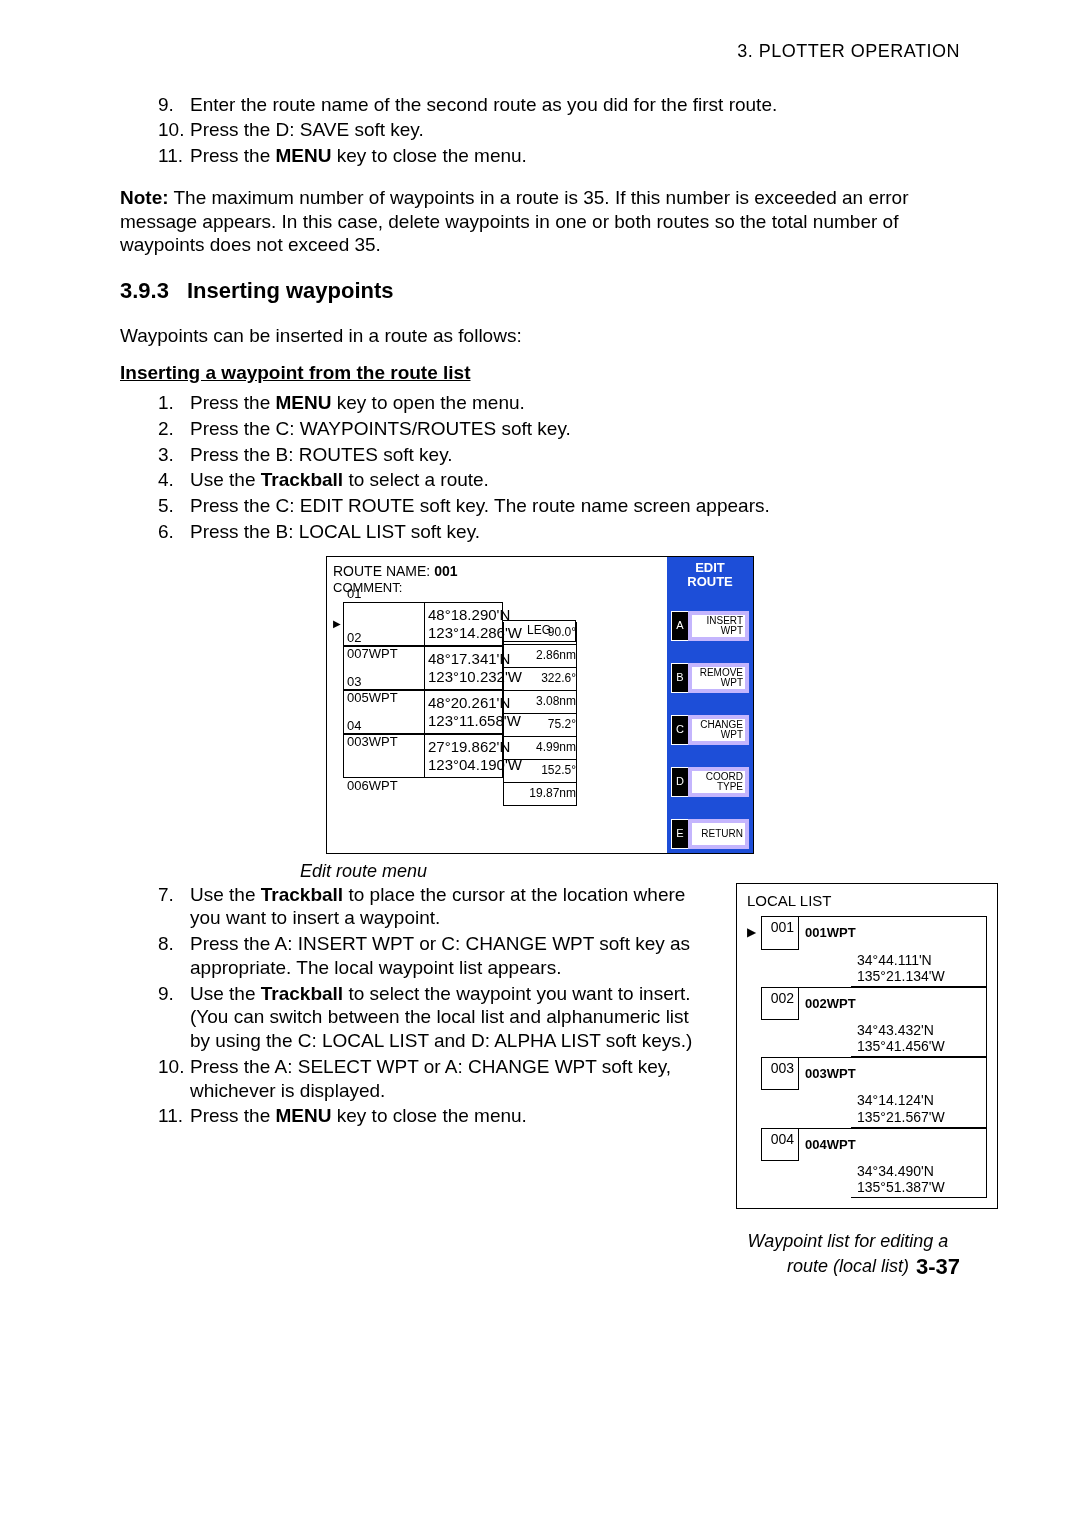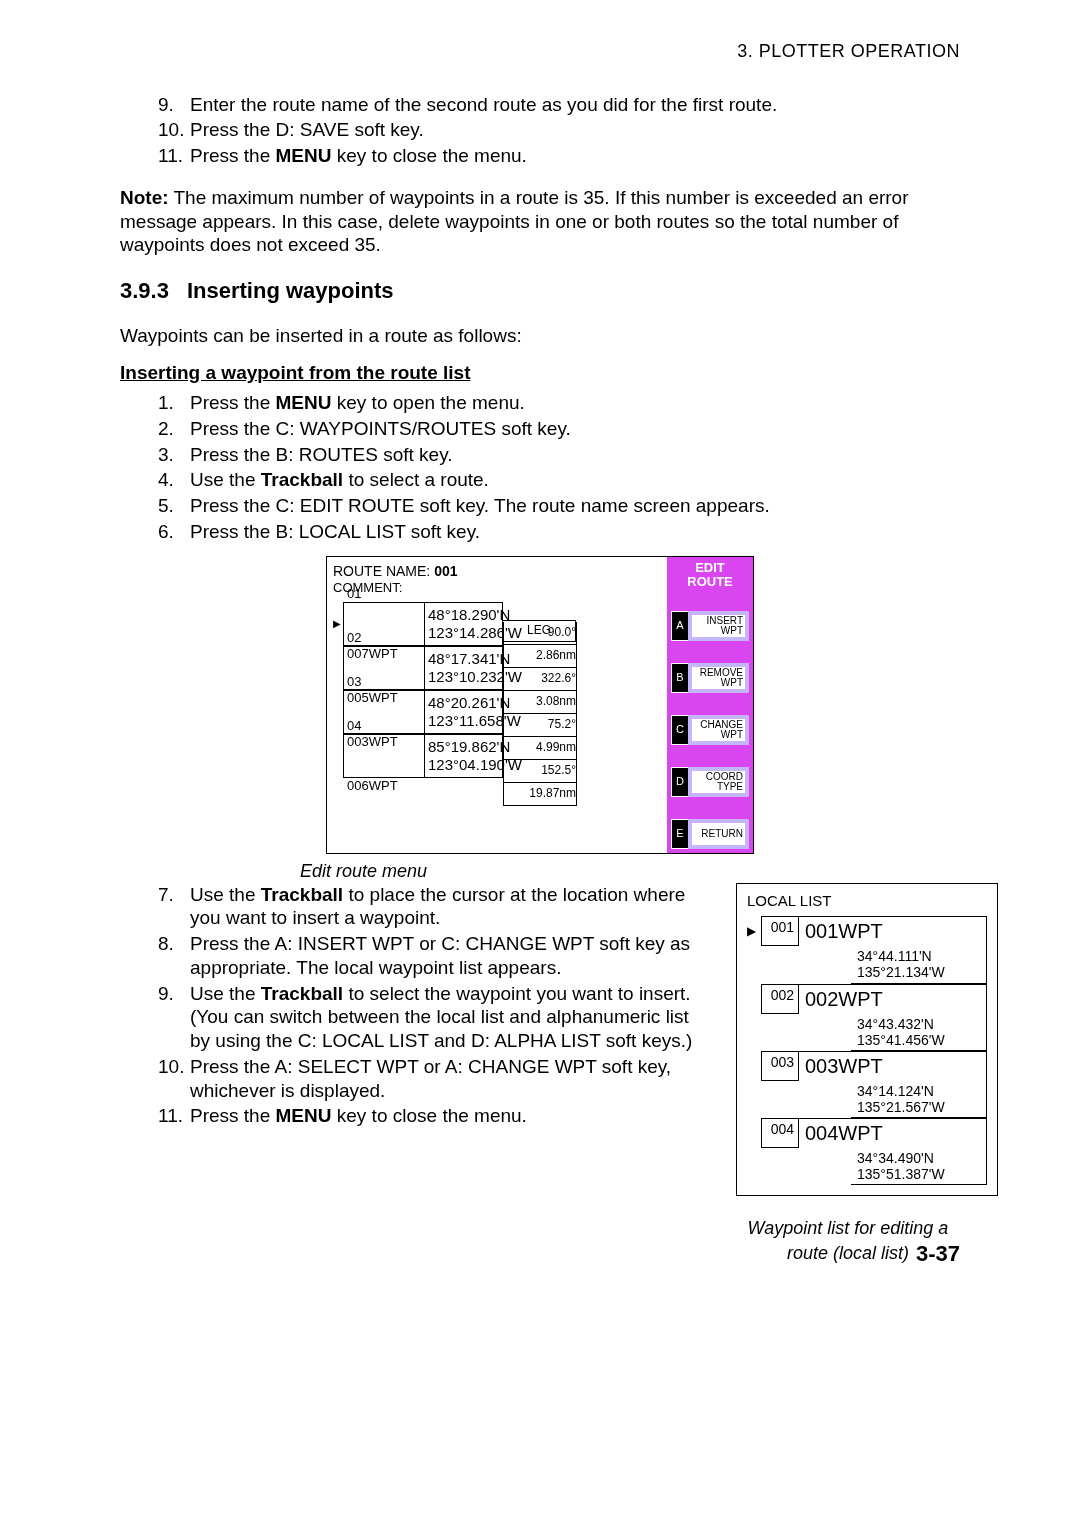--- a/index.html
+++ b/index.html
@@ -122,21 +122,21 @@
     height:22px;
     border:1px solid #000;
     border-top:none;
     text-align:right;
     font-size:12px;
     line-height:20px;
     margin-left:10px;
   }
   .er-right {
     width: 86px;
-    background:#d946ef;
+    background:#1d4ed8;
     color:#fff;
     padding:4px;
     box-sizing:border-box;
     display:flex;
     flex-direction:column;
     gap:22px;
   }
   .er-right-title{
     text-align:center;
     font-weight:bold;
@@ -209,23 +209,24 @@
     border:1px solid #000;
     text-align:right;
     padding:2px 4px;
     box-sizing:border-box;
     font-size:14px;
   }
   .ll-name{
     flex:1;
     border:1px solid #000;
     border-left:none;
-    padding:2px 6px;
+    padding:8px 6px;
     box-sizing:border-box;
-    font-size:20px;
+    font-size:13px;
+    font-weight:bold;
   }
   .ll-name.first{ border-bottom:none; }
   .ll-coords{
     flex:1;
     border:1px solid #000;
     border-left:none;
     border-top:none;
     padding:2px 6px;
     box-sizing:border-box;
     font-size:14px;
@@ -368,21 +369,21 @@
                 <div>123°11.658'W</div>
               </div>
           </div>
           <div class="er-row">
             <div class="er-marker"></div>
             <div class="er-col0">
                 <div>04</div>
                 <div>006WPT</div>
               </div>
             <div class="er-col1">
-                <div>85°19.862'N</div>
+                <div>27°19.862'N</div>
                 <div>123°04.190'W</div>
               </div>
           </div>
         </div>
       </div>
 
       <div class="er-right">
         <div class="er-right-title">EDIT ROUTE</div>
         <div class="soft-key">
             <div class="letter">A</div>

